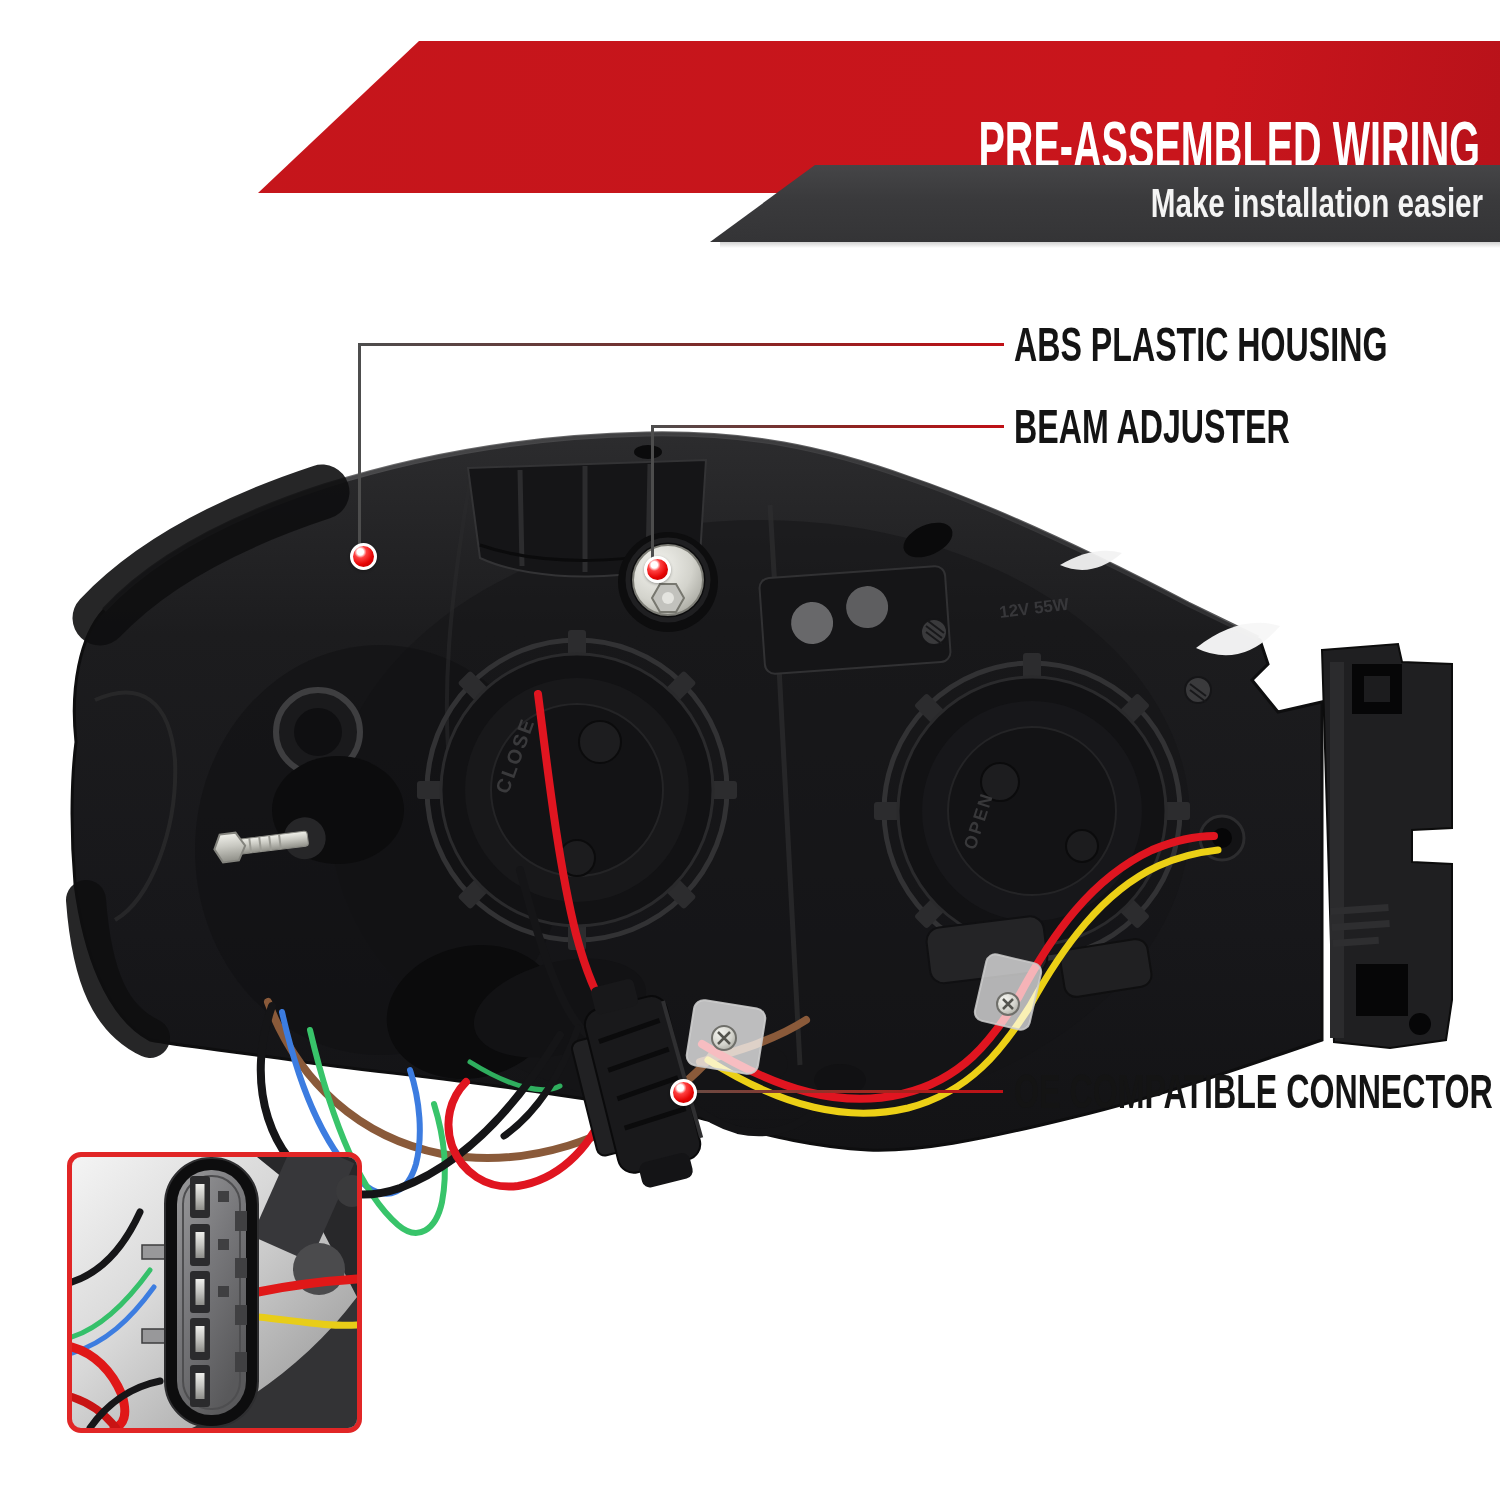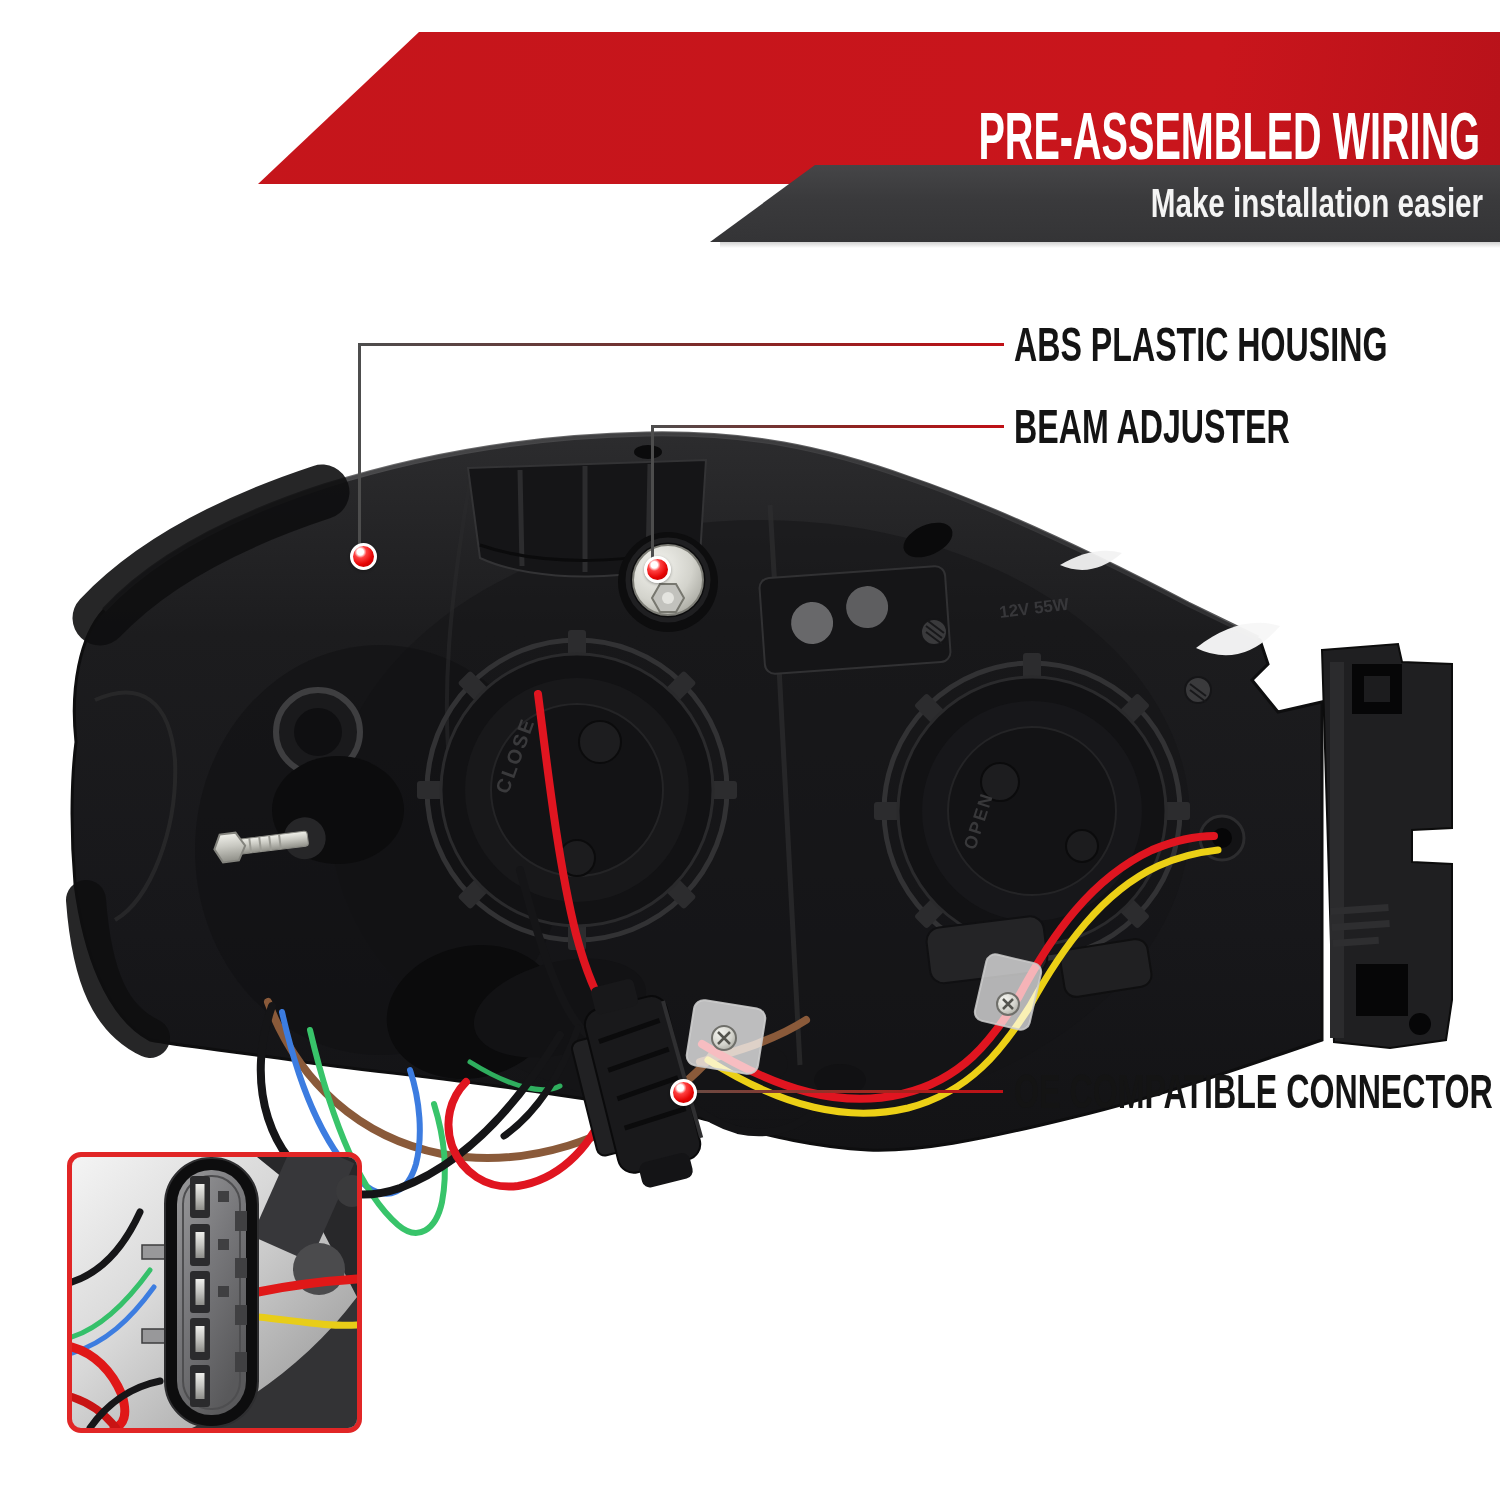--- a/index.html
+++ b/index.html
@@ -2,21 +2,21 @@
 <html><head>
 <meta charset="utf-8">
 <style>
   html,body{margin:0;padding:0;background:#ffffff;}
   .stage{
     position:relative;width:1500px;height:1500px;background:#ffffff;overflow:hidden;
     font-family:"Liberation Sans", sans-serif;
   }
   
   .ribbon-red{
-    position:absolute;left:0;top:32px;width:1500px;height:152px;z-index:5;
+    position:absolute;left:0;top:41px;width:1500px;height:152px;z-index:5;
     background:linear-gradient(100deg,#b01016 0%,#c5151b 15%,#c9151c 80%,#b8121a 100%);
     clip-path:polygon(419px 0,1500px 0,1500px 152px,258px 152px);
   }
   .ribbon-red .txt{
     position:absolute;right:20px;top:70px;line-height:68px;font-size:66px;font-weight:bold;
     color:#ffffff;white-space:nowrap;transform:scaleX(0.60);transform-origin:100% 50%;
     letter-spacing:0px;
   }
   .ribbon-dark{
     position:absolute;left:0;top:165px;width:1500px;height:77px;z-index:6;

